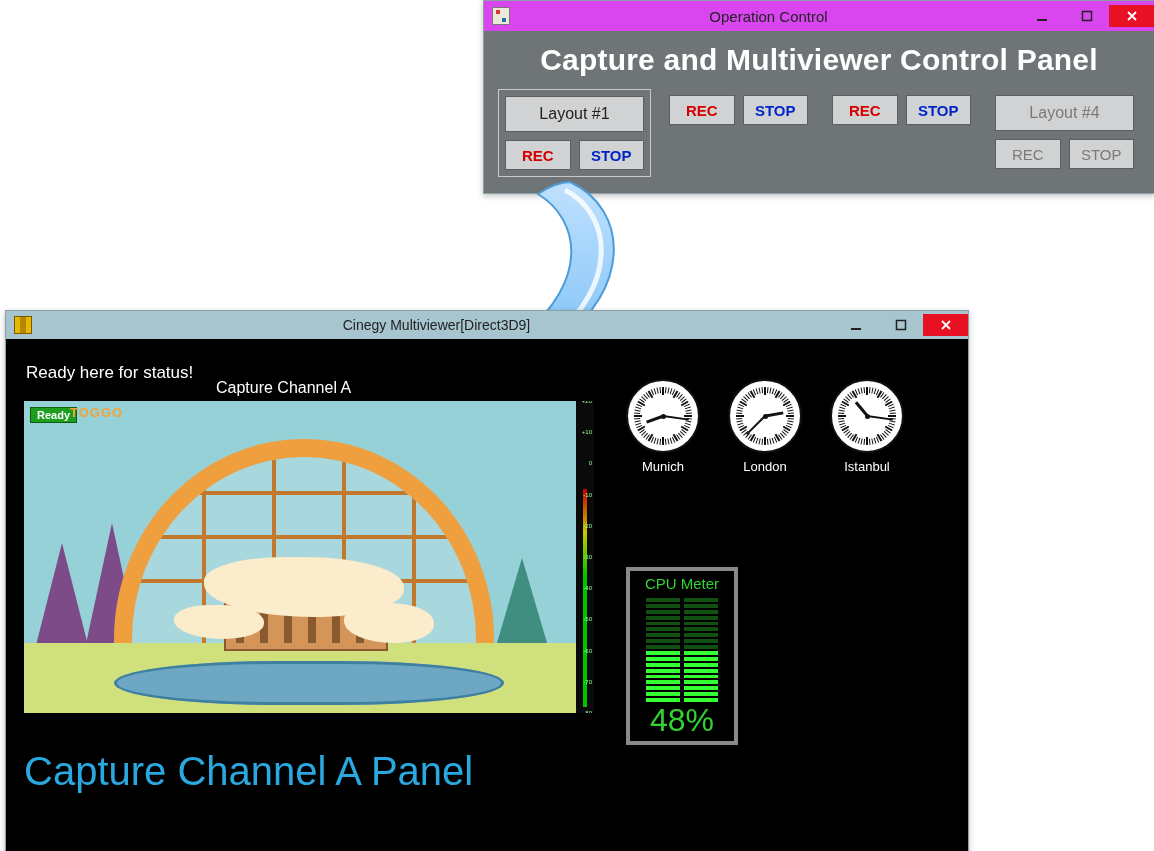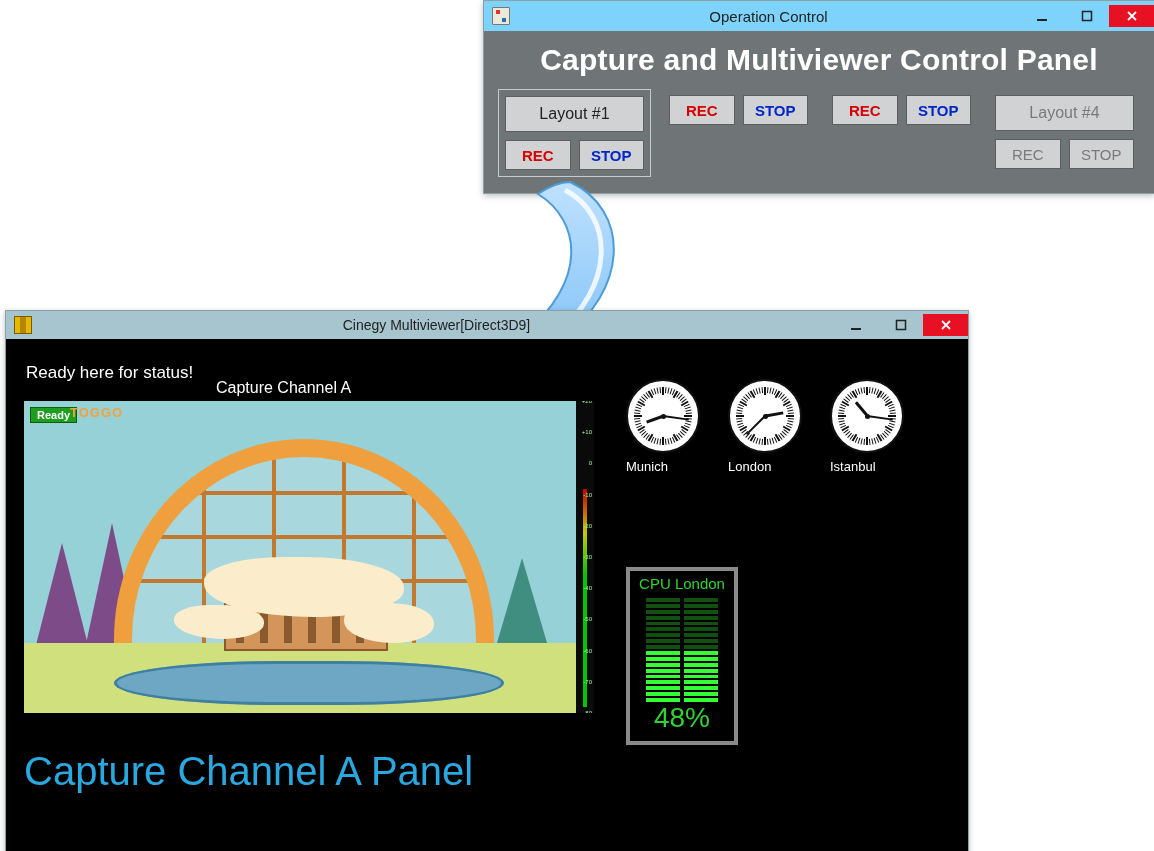--- a/index.html
+++ b/index.html
@@ -18,21 +18,21 @@
     position: absolute;
     left: 483px;
     top: 0px;
     width: 670px;
     border: 1px solid #8aa0a4;
     box-shadow: 0 2px 6px rgba(0,0,0,0.25);
     background: #6f7476;
   }
   .op-titlebar {
     height: 30px;
-    background: #7dd3fc;
+    background: #d946ef;
     display: flex;
     align-items: center;
     color: #333;
     position: relative;
   }
   .op-titlebar .sys-icon {
     width: 16px; height: 16px; margin: 0 8px;
     background: #ece9d8;
     border: 1px solid #777;
     border-radius: 1px;
@@ -253,21 +253,21 @@
   .audio-meter .scale span{position:absolute;right:0;color:#9cff9c;font-size:6px;}
 
   
   .clocks {
     position: absolute;
     left: 620px;
     top: 40px;
     display: flex;
     gap: 28px;
   }
-  .clock-col { }
+  .clock-col { text-align: center; }
   .clock {
     width: 70px; height: 70px; border-radius: 50%;
     background: #fff; position: relative; margin: 0 auto 6px;
     border: 2px solid #111;
   }
   .clock .tick{position:absolute;left:50%;top:50%;width:1px;height:6px;
     background:#111;transform-origin:50% 29px;}
   .clock .tick.major{height:8px;width:2px;transform-origin:50% 29px;}
   .clock .hand{position:absolute;left:50%;top:50%;background:#111;
     transform-origin:50% 100%;}
@@ -295,21 +295,21 @@
     width: 74px; height: 104px;
     display: flex; gap: 4px; justify-content: center;
     align-items: flex-end;
   }
   .cpu-bar {
     width: 34px; height: 100%;
     display:flex;flex-direction:column-reverse;gap:2px;
   }
   .seg{height:4px;background:#105010;}
   .seg.on{background:#33ff33;}
-  .cpu-pct { color:#33d233; font-size:28px; line-height:1; }
+  .cpu-pct { color:#33d233; font-size:32px; line-height:1; }
 
   .big-caption {
     position: absolute;
     left: 18px;
     top: 410px;
     font-size: 40px;
     color: #2aa8e0;
     font-family: Arial, sans-serif;
   }
 </style>
@@ -675,21 +675,21 @@
             <div class="tick" style="transform: translate(-50%, -29px) rotate(354deg);"></div>
             <div class="hand hh" style="transform: rotate(320deg);"></div>
             <div class="hand mm" style="transform: rotate(98deg);"></div>
             <div class="ctr"></div>
           </div>
           <div class="clock-label">Istanbul</div>
         </div>
       </div>
 
     <div class="cpu-box">
-      <div class="cpu-title">CPU London</div>
+      <div class="cpu-title">CPU Meter</div>
       <div class="cpu-bars" id="cpu-bars">
           <div class="cpu-bar">
             <div class="seg on"></div>
             <div class="seg on"></div>
             <div class="seg on"></div>
             <div class="seg on"></div>
             <div class="seg on"></div>
             <div class="seg on"></div>
             <div class="seg on"></div>
             <div class="seg on"></div>

